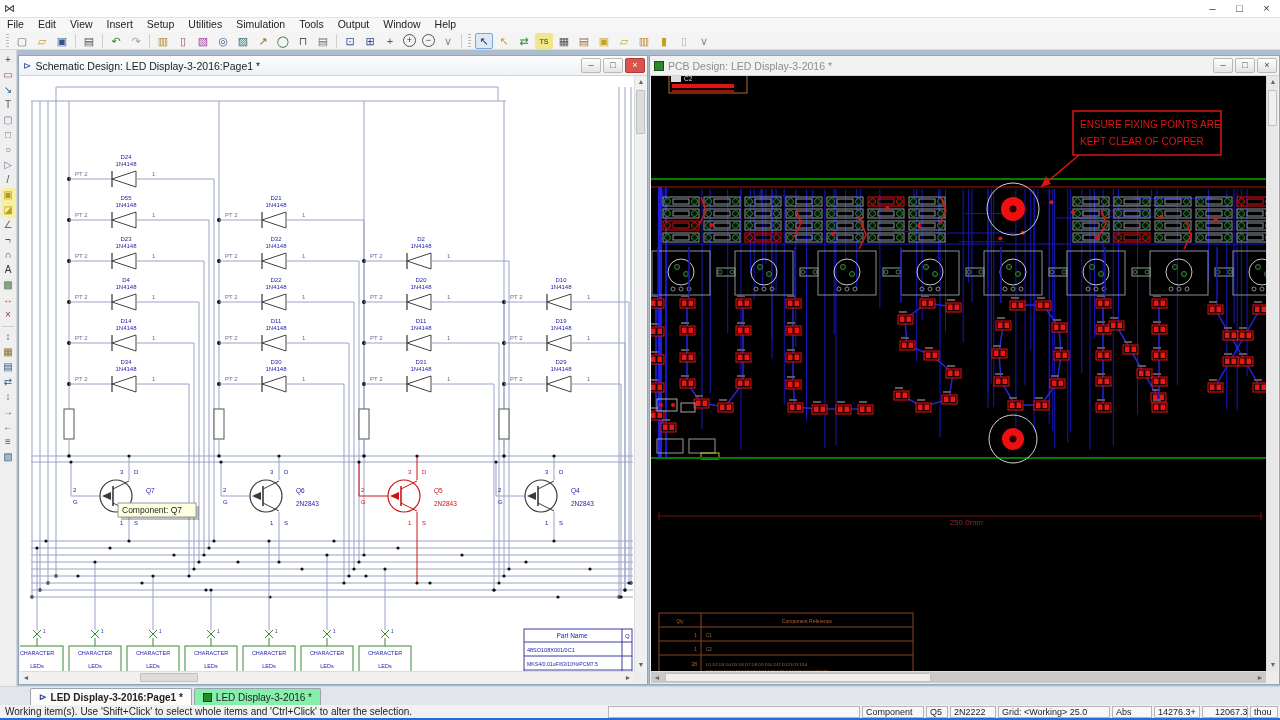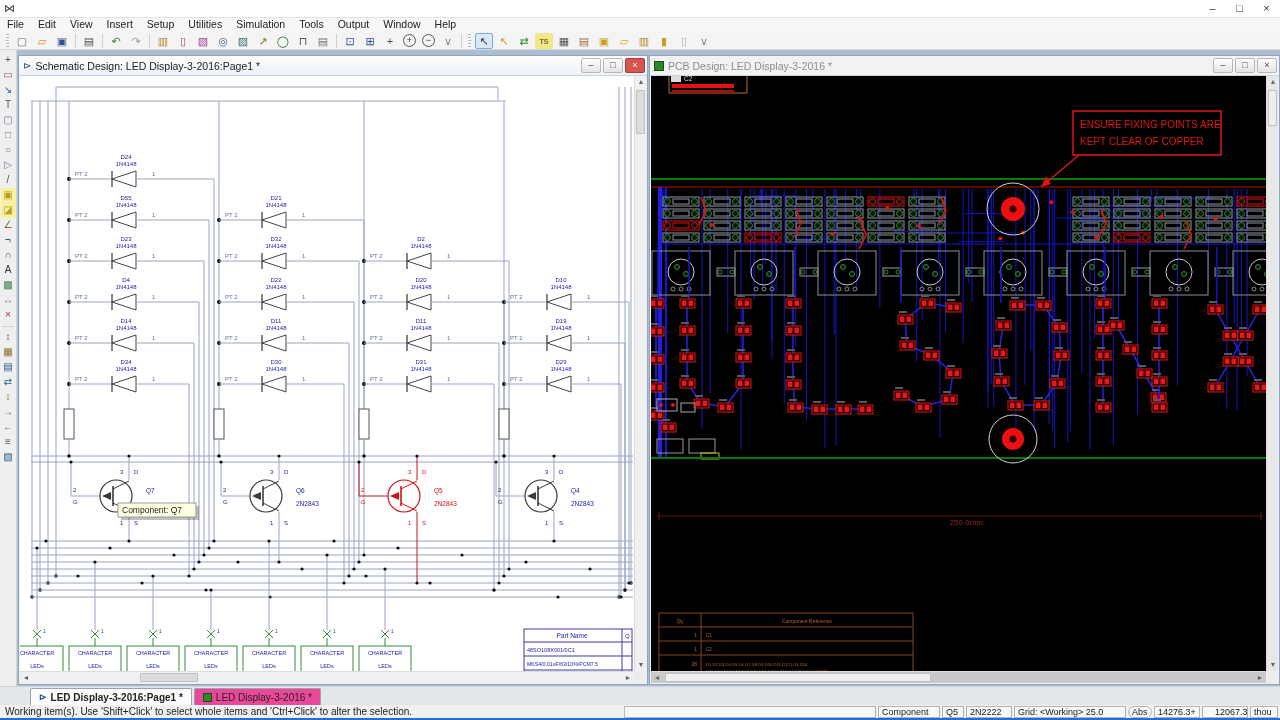--- a/index.html
+++ b/index.html
@@ -49,21 +49,21 @@
   #win-pcb .hsb{background:#c9c9c9}
   .corner{position:absolute;right:1px;bottom:1px;width:12px;height:12px;background:#ececec}
   .sbarrow{position:absolute;font-size:7px;color:#666;width:12px;height:12px;line-height:12px;text-align:center}
   .thumb{position:absolute;background:#dcdcdc;border:1px solid #c0c0c0;box-sizing:border-box;border-radius:1px}
   #win-pcb .thumb{background:#efefef}
   .tabsbar{position:absolute;left:0;top:686px;width:1280px;height:19px;background:#e2e6ea;
     border-top:1px solid #cfd4d9;box-sizing:border-box;display:flex;align-items:flex-end;padding-left:30px}
   .tab{height:17px;display:flex;align-items:center;padding:0 8px;font-size:10px;color:#222;
     border:1px solid #9aa4ae;border-bottom:none;margin-right:2px;border-radius:2px 2px 0 0;box-sizing:border-box}
   .tab.active{background:#fcfcfc;font-weight:bold}
-  .tab.inactive{background:#ec4899}
+  .tab.inactive{background:#86efac}
   .tabico{margin-right:4px;font-size:9px;color:#2a4a9a}
   .tabico.pcbico{display:inline-block;width:9px;height:9px;background:#2a8a2a;border:1px solid #145014;box-sizing:border-box}
   .statusbar{position:absolute;left:0;top:705px;width:1280px;height:13px;background:#f1f1f1;
     display:flex;align-items:center;font-size:10px;color:#222}
   .smsg{padding-left:5px;flex:1;white-space:nowrap;overflow:hidden}
   .scell{height:12px;border:1px solid #b5b5b5;background:#f8f8f8;font-size:9px;line-height:10px;
     padding:0 3px;margin-right:2px;box-sizing:border-box;white-space:nowrap;overflow:hidden}
   .bluestrip{position:absolute;left:0;top:718px;width:1280px;height:2px;background:#2a6ad8}
 </style>
 </head>
@@ -1658,20 +1658,20 @@
     </div>
 
   <div class="statusbar">
     <span class="smsg">Working item(s). Use 'Shift+Click' to select whole items and 'Ctrl+Click' to alter the selection.</span>
     <span id="status-cells" style="display:flex">
         <span class="scell" style="width: 252px;"></span>
         <span class="scell" style="width: 62px;">Component</span>
         <span class="scell" style="width: 22px;">Q5</span>
         <span class="scell" style="width: 46px;">2N2222</span>
         <span class="scell" style="width: 112px;">Grid: &lt;Working&gt; 25.0</span>
-        <span class="scell" style="width: 24px; border-radius: 6px;">Abs</span>
+        <span class="scell" style="width: 40px;">Abs</span>
         <span class="scell" style="width: 46px;">14276.3+</span>
         <span class="scell" style="width: 46px; padding-left: 12px;">12067.3-</span>
         <span class="scell" style="width: 28px;">thou</span>
       </span>
   </div>
   <div class="bluestrip"></div>
 </div>
 
 </body></html>

